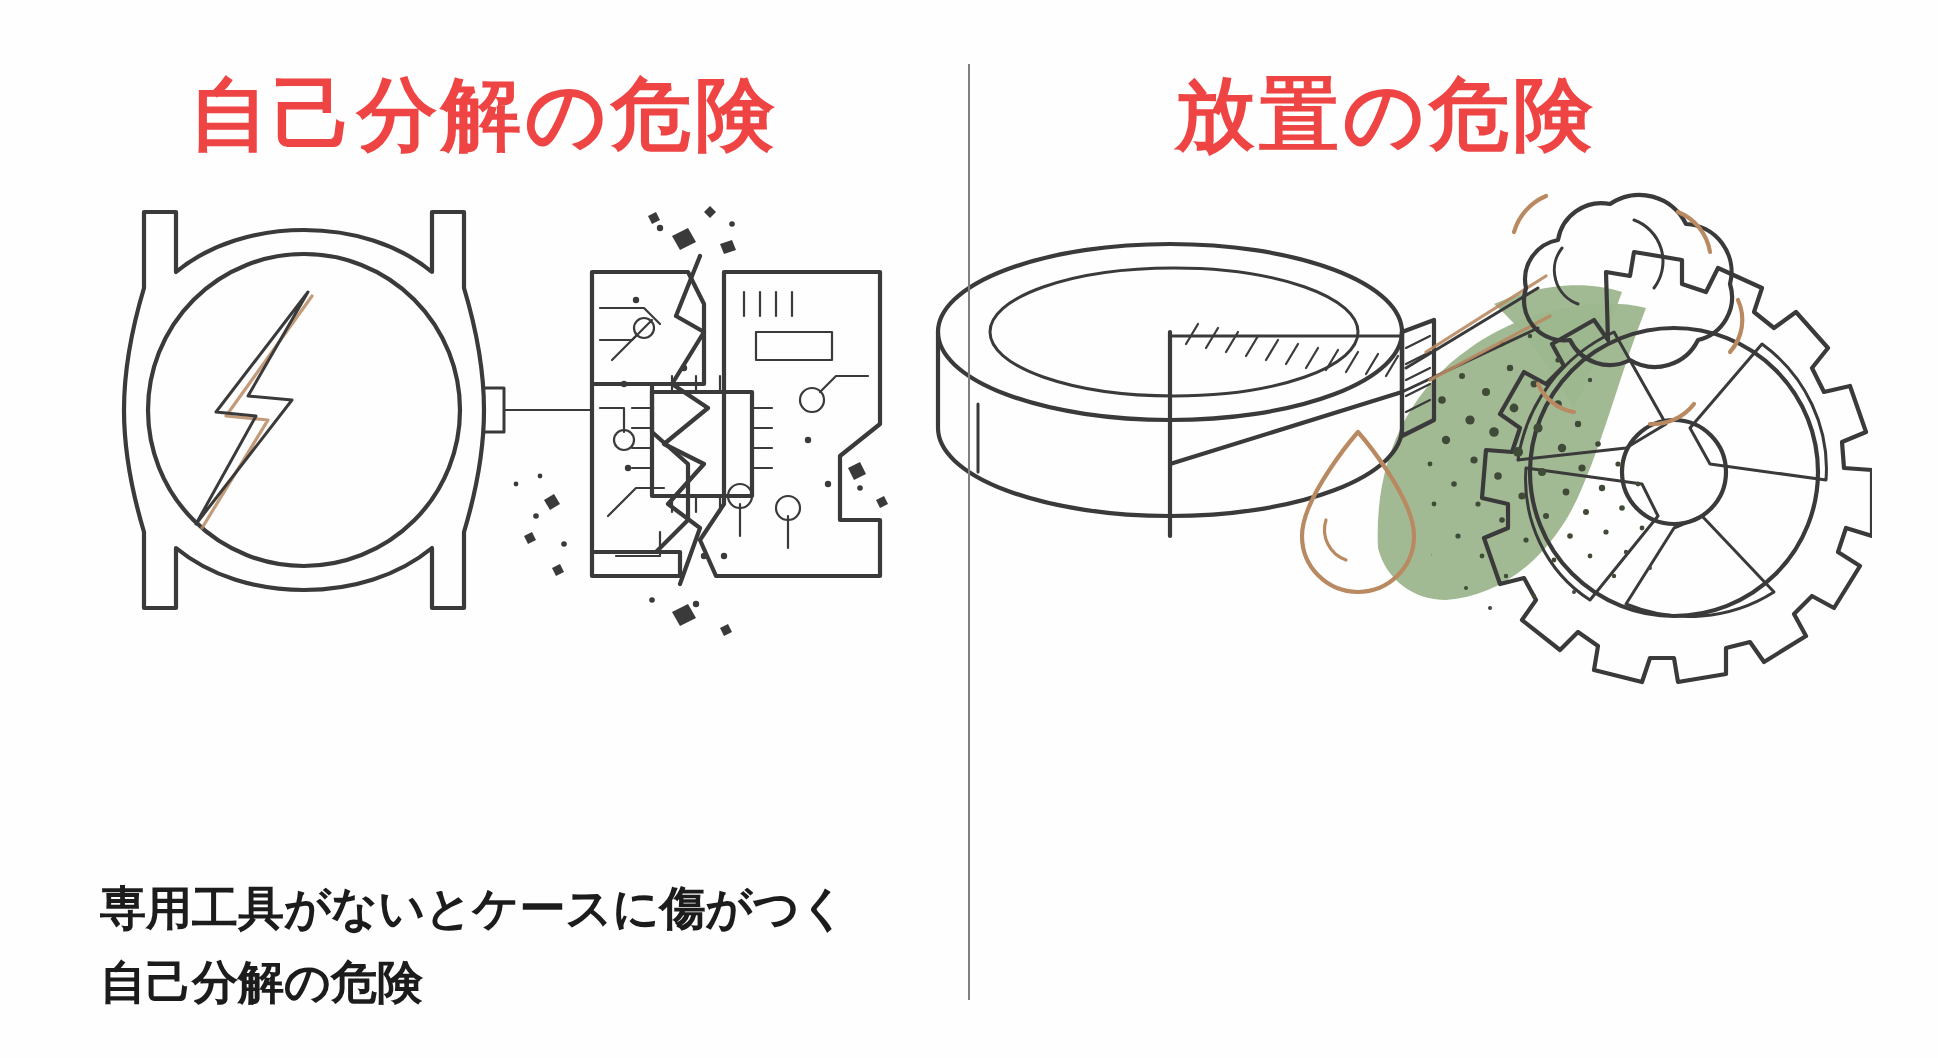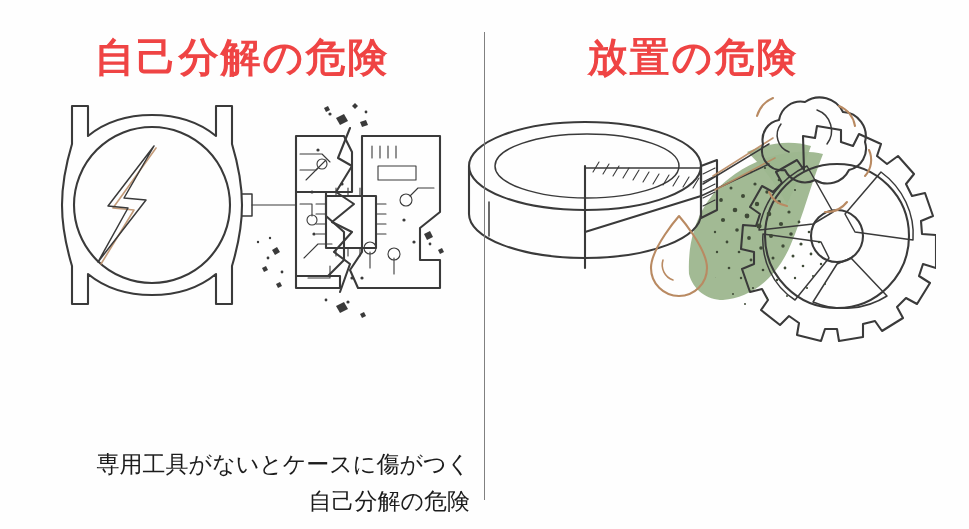--- a/index.html
+++ b/index.html
@@ -69,23 +69,24 @@
   .art-wrap svg {
     position: absolute;
     left: 0;
     top: 0;
     display: block;
   }
 
   .caption-block {
     position: absolute;
     left: 50px;
-    bottom: 12px;
+    bottom: 22px;
     width: 420px;
-    text-align: right;
+    text-align: left;
+    font-weight: bold;
   }
   .caption-line {
     font-family: "Liberation Sans", "DejaVu Sans", sans-serif;
     font-size: 23px;
     line-height: 31px;
     color: #1c1c1c;
     white-space: nowrap;
     letter-spacing: 0px;
   }
   .caption-gap { height: 6px; }

